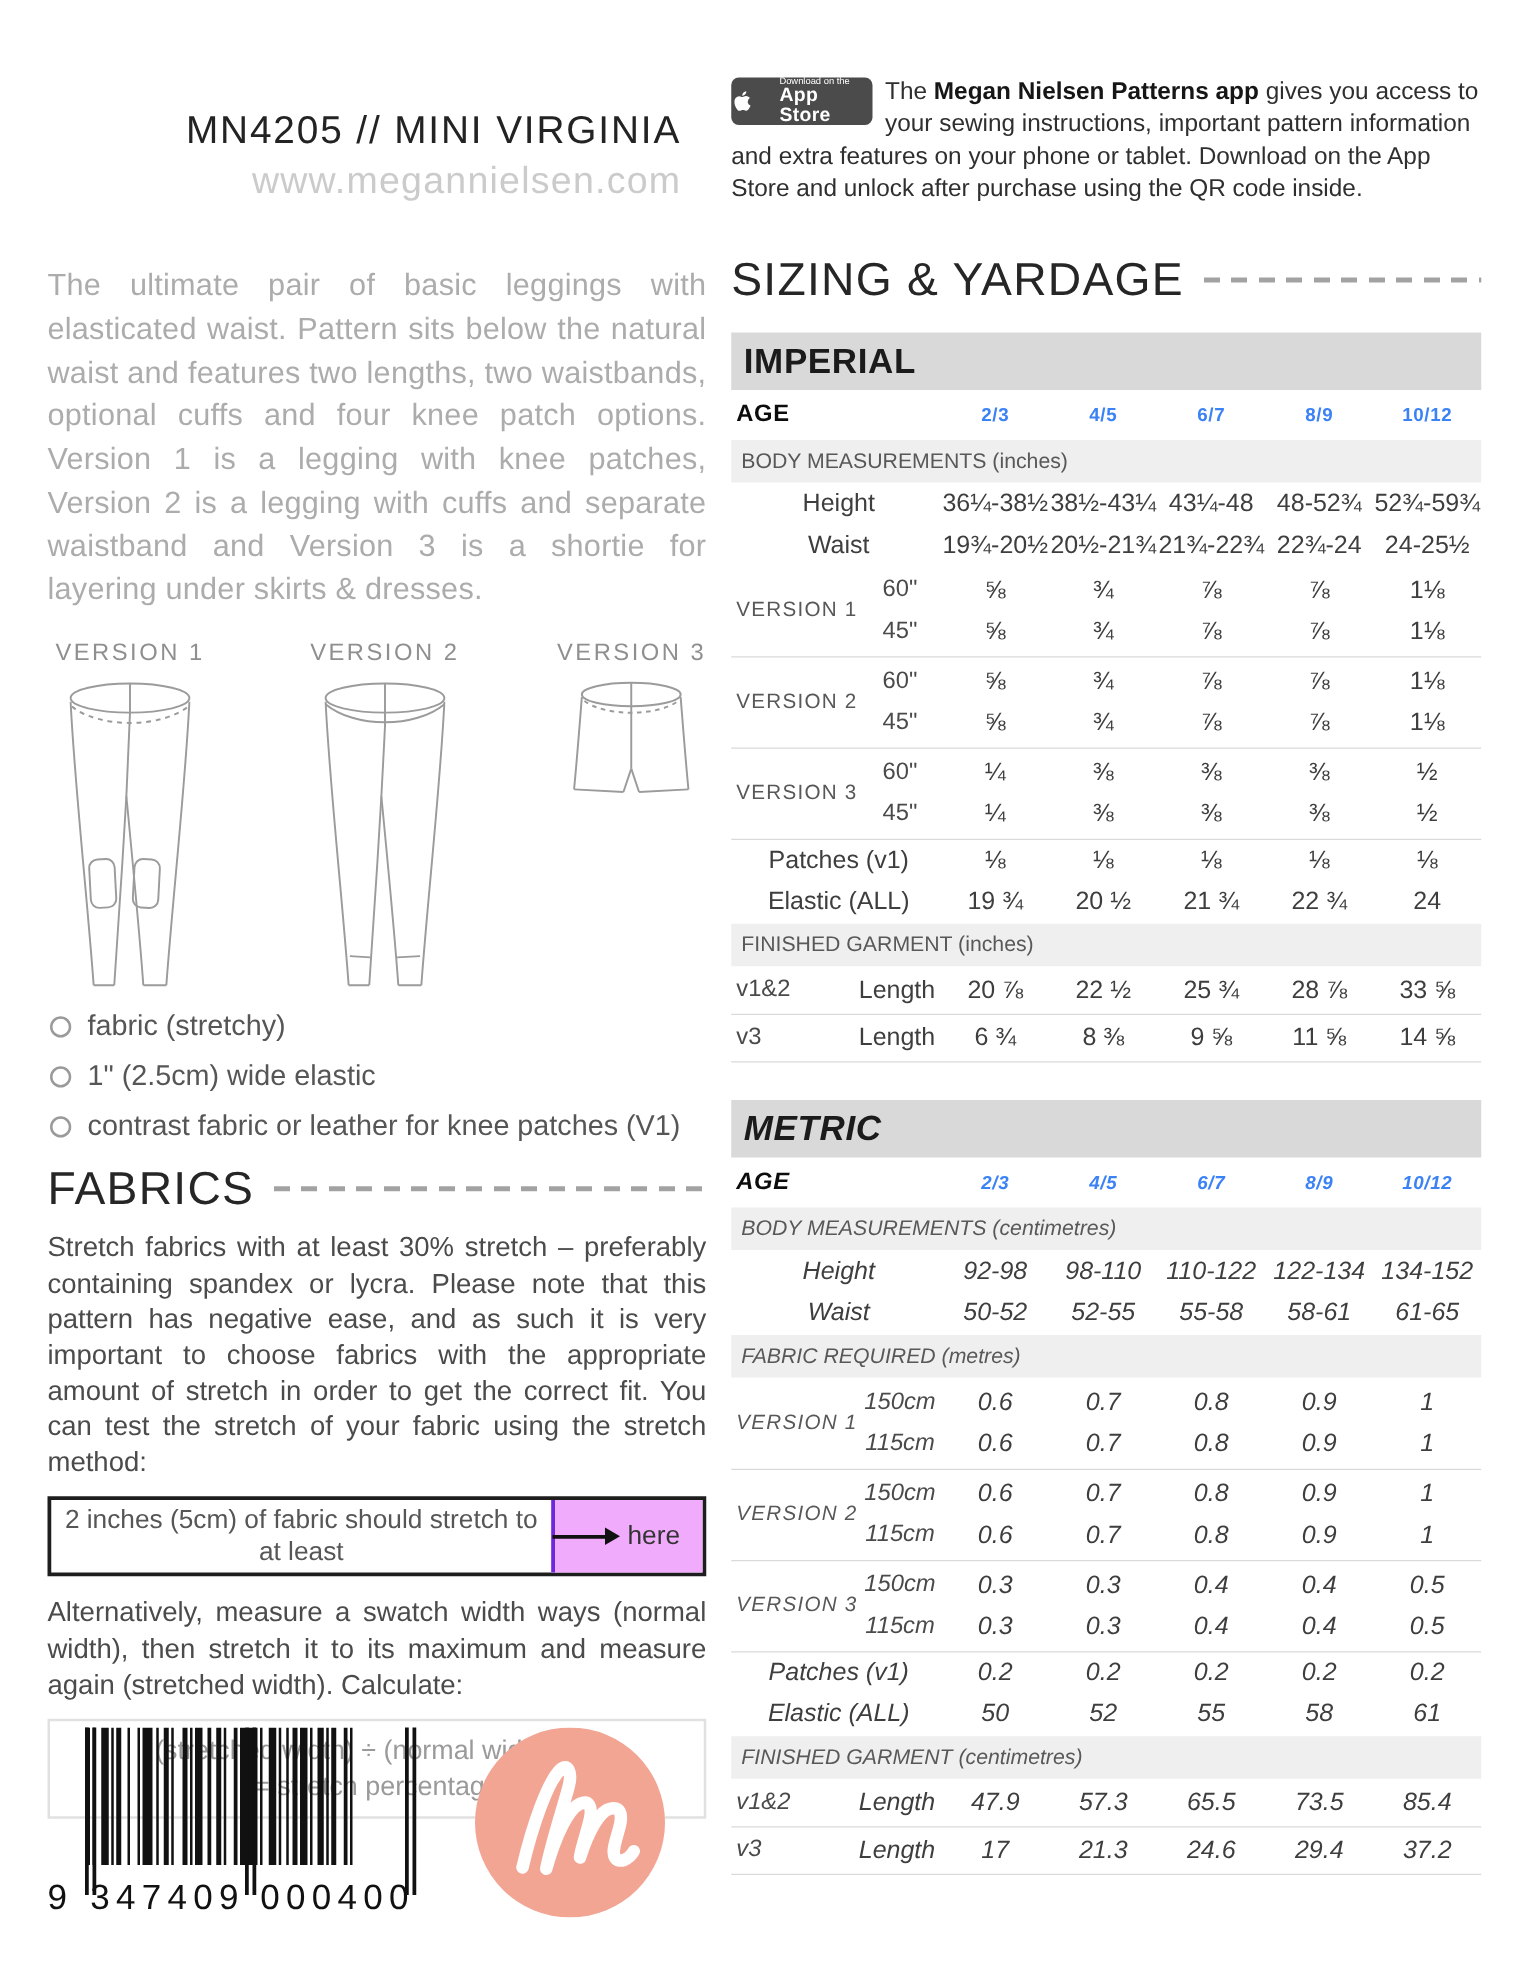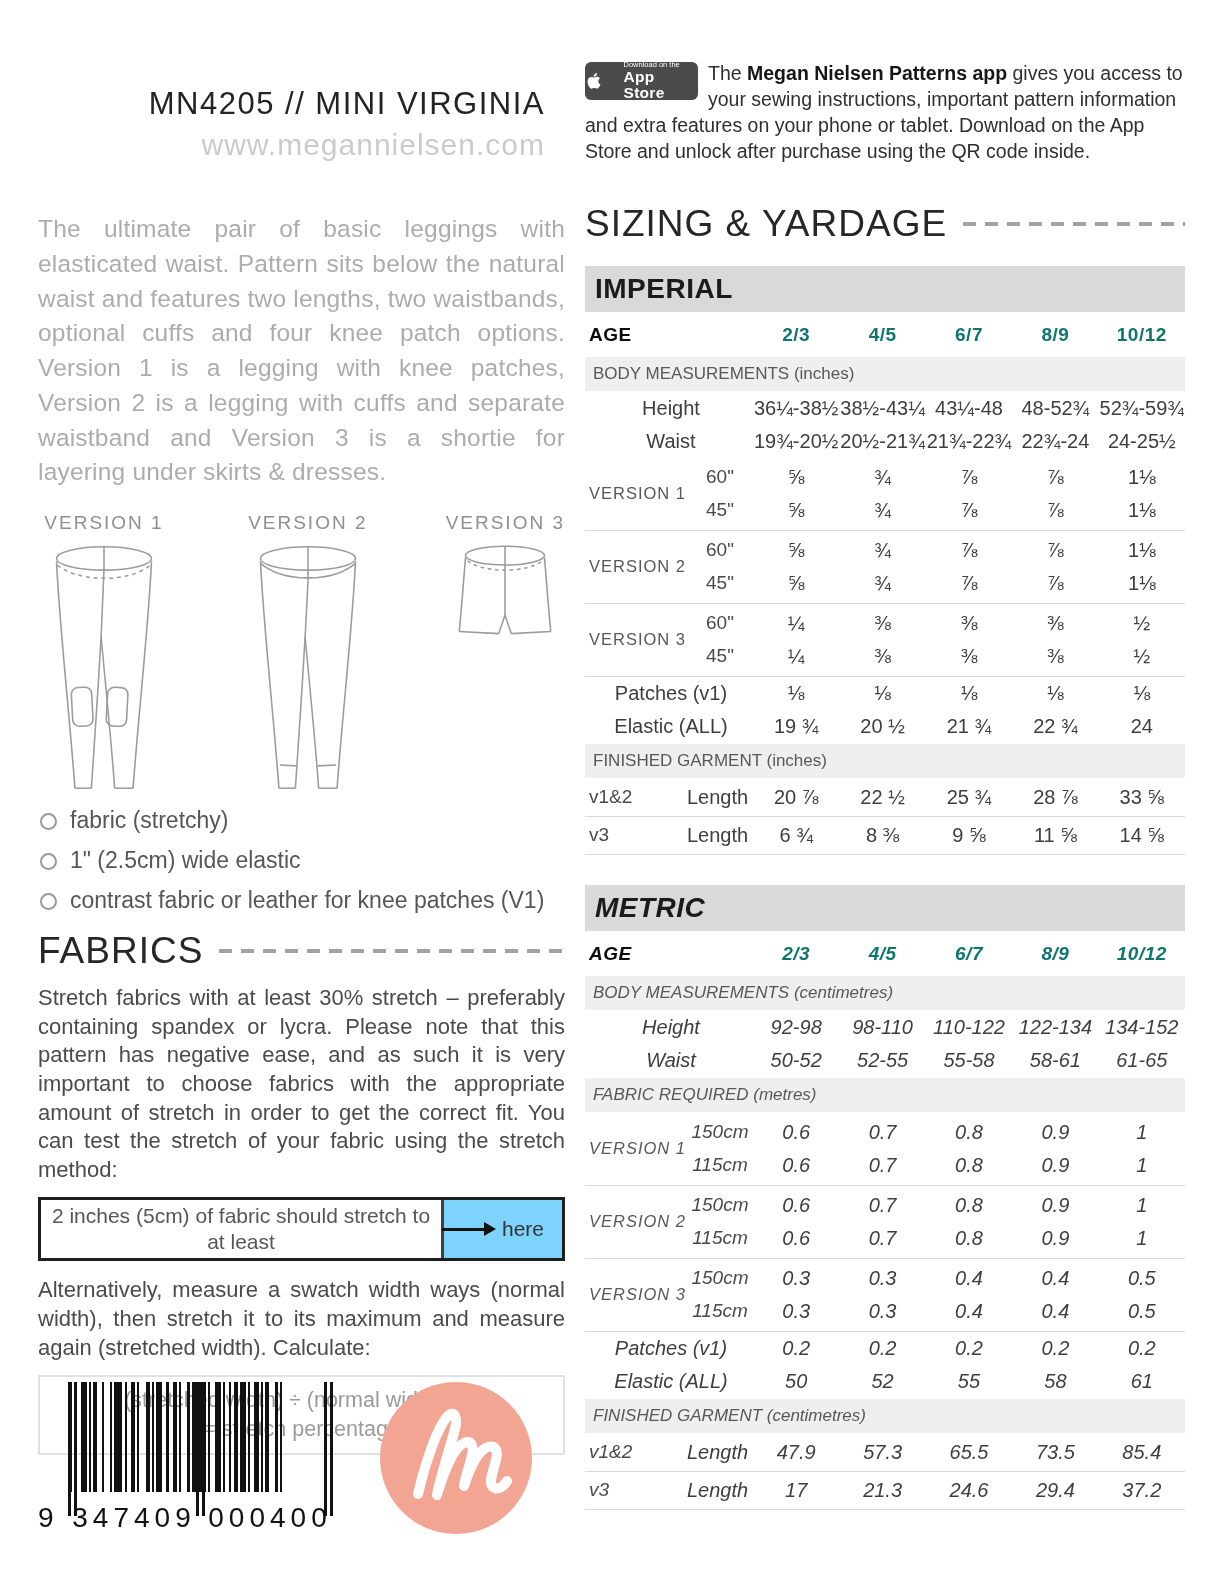--- a/index.html
+++ b/index.html
@@ -29,21 +29,21 @@
   .shop-item{display:flex;align-items:flex-start;margin:13px 0;font-size:23px;color:#565656;}
   .bullet{width:13px;height:13px;border:2.5px solid #9a9a9a;border-radius:50%;
           margin:6px 13px 0 2px;flex:0 0 auto;}
 
   .fab-head{margin-top:16px;}
   .fab-para{margin-top:12px;font-size:22px;line-height:1.3;color:#4b4b4b;text-align:justify;}
 
   .stretch-box{margin-top:13px;border:3px solid #1e1e1e;display:flex;height:58px;}
   .stretch-left{flex:1;display:flex;align-items:center;justify-content:center;text-align:center;
                 font-size:21px;color:#565656;line-height:1.25;padding:0 8px;}
-  .stretch-right{width:118px;background:#7dd3fc;border-left:3px solid #404040;display:flex;
+  .stretch-right{width:118px;background:#f0abfc;border-left:3px solid #6d28d9;display:flex;
                  align-items:center;justify-content:flex-start;color:#333;font-size:21px;}
   .arrow{display:flex;align-items:center;margin-left:-2px;}
   .arrow .shaft{width:42px;height:3.5px;background:#111;}
   .arrow .head{width:0;height:0;border-left:12px solid #111;border-top:7px solid transparent;
                border-bottom:7px solid transparent;}
   .here-label{margin-left:6px;}
 
   .alt-para{margin-top:15px;}
   .formula-box{margin-top:13px;border:2px solid #e1e1e1;padding:9px 6px;text-align:center;
                color:#9a9a9a;font-size:21.5px;line-height:1.35;}
@@ -68,21 +68,21 @@
   .badge-small{font-size:7.5px;}
   .badge-big{font-size:15.5px;font-weight:600;letter-spacing:0.3px;}
   .b{font-weight:bold;color:#161616;}
 
   .sy-head{margin-top:38px;}
   .band-title{margin-top:21px;background:#d9d9d9;padding:7px 10px;font-size:28px;font-weight:600;
               letter-spacing:0.5px;color:#1b1b1b;}
   .trow{display:grid;grid-template-columns:102px 66px repeat(5,1fr);align-items:center;}
   .thead{padding:7px 0 5px 0;}
   .thead .al{grid-column:1/3;font-weight:bold;font-size:19px;color:#0c0c0c;letter-spacing:0.5px;padding-left:4px;}
-  .thead .c{font-weight:bold;color:#0f766e;font-size:19px;letter-spacing:0.5px;}
+  .thead .c{font-weight:bold;color:#3b82f6;font-size:15px;letter-spacing:0.5px;}
   .band{background:#efefef;color:#585858;font-size:17px;padding:7px 8px;margin:1px 0;}
   .c{text-align:center;font-size:20px;color:#3e3e3e;padding:5px 0;}
   .lab2{grid-column:1/3;font-size:20px;color:#3e3e3e;padding:5px 0 5px 4px;text-align:center;}
   .vgroup{display:grid;grid-template-columns:102px 66px repeat(5,1fr);align-items:center;
           border-bottom:1px solid #dadada;padding:3px 0;}
   .vlab{grid-column:1;grid-row:1/span 2;font-size:16.5px;letter-spacing:1px;color:#585858;padding-left:4px;}
   .sub{text-align:center;font-size:19px;color:#4a4a4a;padding:3px 0;}
   .frow{border-bottom:1px solid #dadada;padding:2px 0;}
   .flab{font-size:19px;color:#4a4a4a;padding-left:4px;}
   .flab2{font-size:20px;color:#3e3e3e;}

